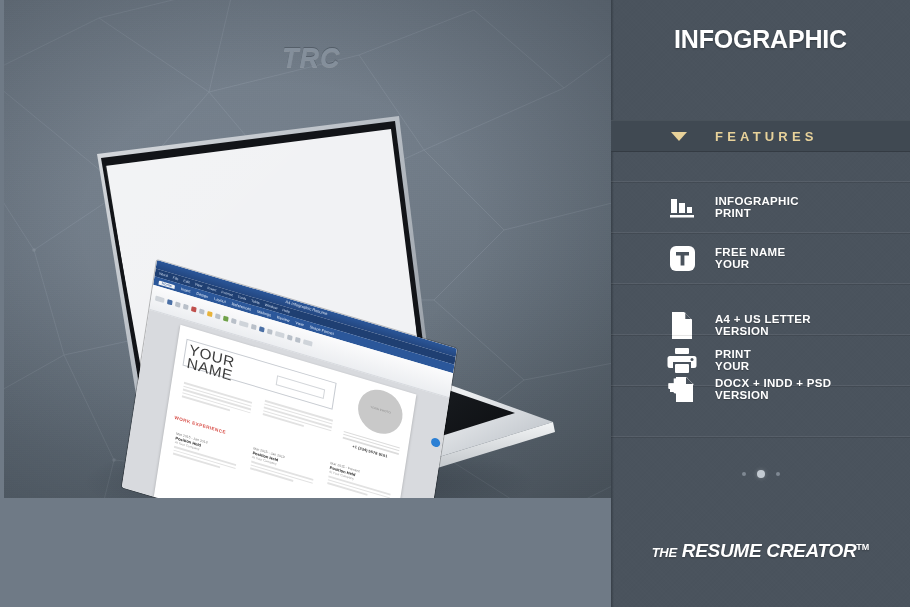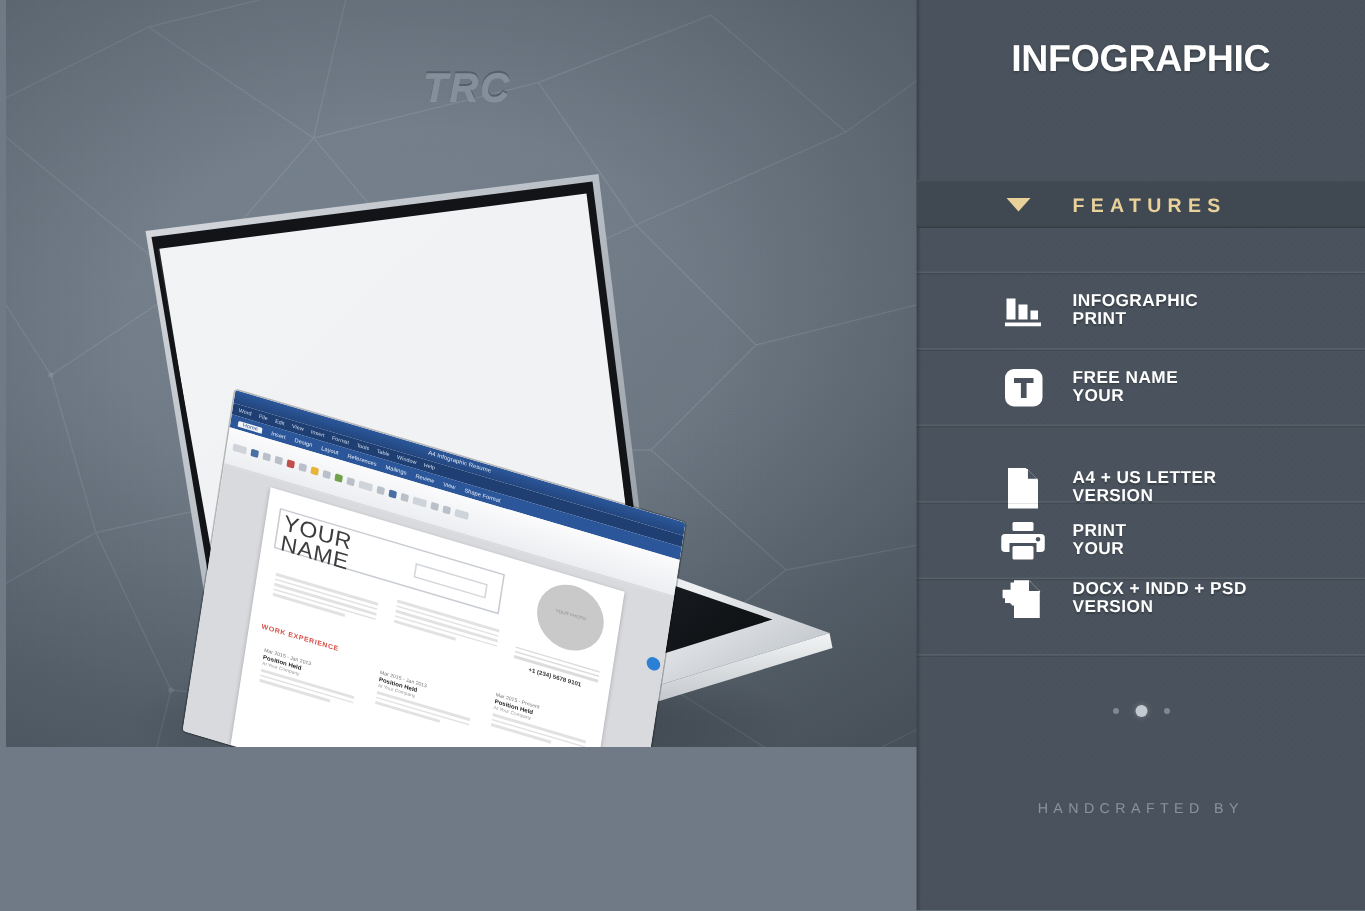--- a/index.html
+++ b/index.html
@@ -577,21 +577,21 @@
           <rect x="8" y="17" width="14" height="9" rx="1"></rect>
         </svg>
       </div>
       <div class="f-text">
         <div class="fl">PRINT</div>
         <div class="fl">YOUR</div>
       </div>
     </div>
 
     <div class="feature-sep" style="top:385px;"></div>
-    <div class="feature-row" style="top:374px;align-items:center;">
+    <div class="feature-row" style="top:364px;align-items:center;">
       <div class="f-icon">
         <svg width="29" height="29" viewBox="0 0 29 29">
           <path d="M8 2 h10 l7 7 v18 H8 Z"></path>
           <path d="M18 2 l7 7 h-7 Z" fill="#4a535d"></path>
           <path d="M18.6 2.6 v6.8 h6.8" fill="none" stroke="#ffffff" stroke-width="1.3"></path>
           <path d="M1 9 h6 V4.5 h4 V9 h0 v5 h-4 v4.5 H1 Z" fill="#4a535d"></path>
           <path d="M2 10 h6 V6 h2.5 v4 h0 v3 h-2.5 v4 H2 Z" fill="#ffffff"></path>
           <rect x="6" y="9" width="5" height="5" fill="#4a535d"></rect>
           <path d="M0.5 8.5 h6 V3.8 h4.6 V8.5 h3.4 v5.4 h-3.4 v4.7 H6.5 v-4.7 h-6 Z" fill="#ffffff"></path>
           <rect x="8" y="5" width="9" height="14" fill="#4a535d"></rect>
@@ -609,16 +609,18 @@
     </div>
     <div class="feature-sep" style="top:436px;"></div>
 
     <div id="dots">
       <div class="dot"></div>
       <div class="dot active"></div>
       <div class="dot"></div>
     </div>
 
     <div id="footer">
-      <div class="hc">HANDCRAFTED BY</div>
+      <div class="brand">
+        <span class="the">THE</span><span> </span><span>RESUME CREATOR</span><span class="tm">TM</span>
+      </div>
     </div>
   </div>
 </div>
 
 </body></html>

